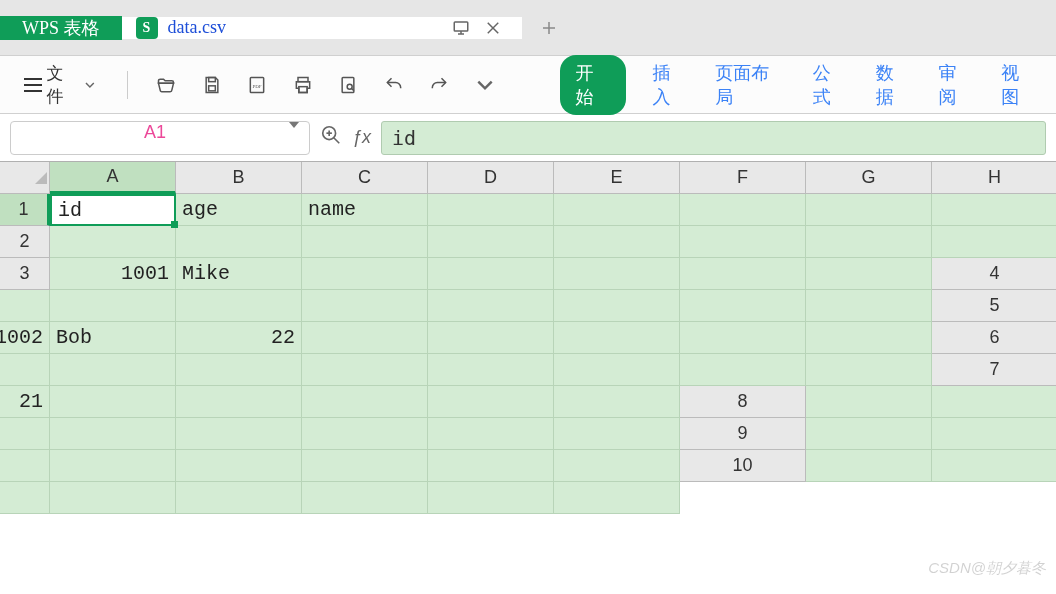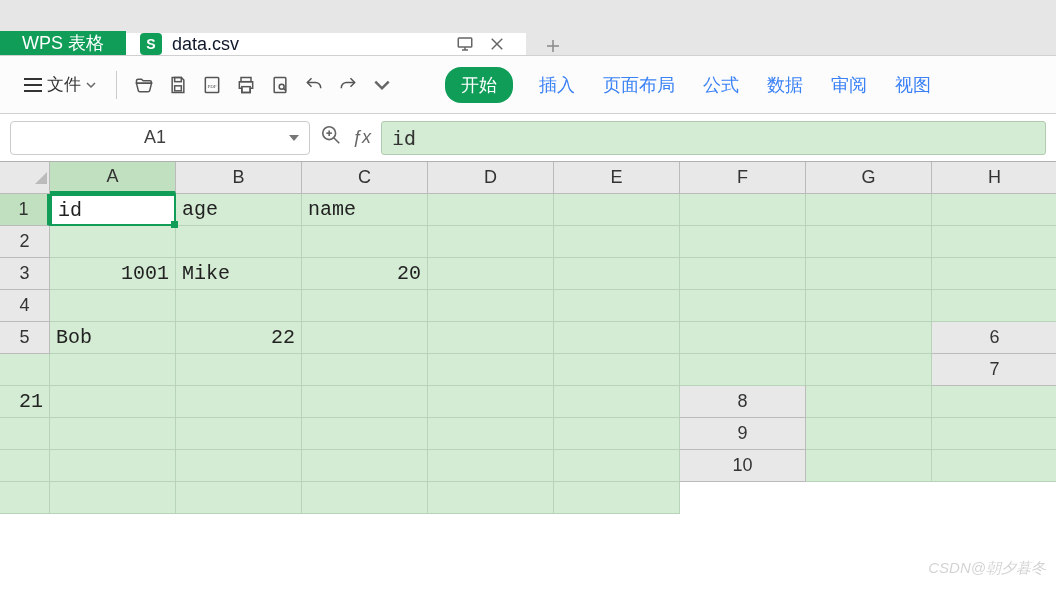--- a/index.html
+++ b/index.html
@@ -10,22 +10,23 @@
       width: 1056px;
       height: 594px;
       overflow: hidden;
       position: relative;
     }
     
     .titlebar {
       height: 56px;
       background: #e6e6e6;
       display: flex;
-      align-items: flex-end;
+      align-items: center;
       border-bottom: 1px solid #d0d0d0;
+      font-family: Liberation Serif, serif;
     }
     .app-tab {
       background: #0f9d58;
       color: #fff;
       display: flex;
       align-items: center;
       padding: 0 22px;
       font-size: 18px;
       font-weight: 400;
     }
@@ -45,21 +46,21 @@
       border-radius: 4px;
       display: flex;
       align-items: center;
       justify-content: center;
       color: #fff;
       font-size: 14px;
       font-weight: bold;
     }
     .file-tab-name {
       font-size: 18px;
-      color: #0f172a;
+      color: #1d4ed8;
       flex: 1;
     }
     .tab-controls {
       display: flex;
       gap: 14px;
       align-items: center;
     }
     .tab-ctrl-icon {
       width: 18px;
       height: 18px;
@@ -78,21 +79,21 @@
       cursor: pointer;
     }
 
     
     .toolbar {
       height: 58px;
       background: #fcfcfc;
       display: flex;
       align-items: center;
       padding: 0 18px;
-      gap: 8px;
+      gap: 20px;
       border-bottom: 1px solid #d0d0d0;
       font-family: Liberation Serif, serif;
     }
     .menu-btn {
       display: flex;
       align-items: center;
       gap: 5px;
       padding: 4px 6px;
       color: #333;
       font-size: 17px;
@@ -162,25 +163,24 @@
       border-bottom: 1px solid #b0b0b0;
       gap: 10px;
       background: #fff;
     }
     .name-box {
       width: 300px;
       height: 34px;
       border: 1px solid #ccc;
       border-radius: 4px;
       display: flex;
-      align-items: center;
       padding: 0 10px;
       justify-content: space-between;
       font-size: 18px;
-      color: #404040;
+      color: #ec4899;
     }
     .name-box-value { flex: 1; text-align: center; font-family: Arial, sans-serif; }
     .dropdown-caret {
       border-left: 5px solid transparent;
       border-right: 5px solid transparent;
       border-top: 6px solid #777;
       width: 0;
       height: 0;
     }
     .zoom-icon, .fx-icon {
@@ -443,36 +443,36 @@
     <div class="cell"></div>
     <div class="cell"></div>
     <div class="cell"></div>
     <div class="cell"></div>
     <div class="cell"></div>
     <div class="cell"></div>
     <div class="cell"></div>
     <div class="row-header">3</div>
     <div class="cell num">1001</div>
     <div class="cell">Mike</div>
-    <div class="cell num">20</div>
     <div class="cell"></div>
     <div class="cell"></div>
     <div class="cell"></div>
     <div class="cell"></div>
     <div class="cell"></div>
     <div class="row-header">4</div>
     <div class="cell"></div>
     <div class="cell"></div>
     <div class="cell"></div>
     <div class="cell"></div>
     <div class="cell"></div>
     <div class="cell"></div>
     <div class="cell"></div>
     <div class="cell"></div>
     <div class="row-header">5</div>
+    <div class="cell num">1002</div>
     <div class="cell">Bob</div>
     <div class="cell num">22</div>
     <div class="cell"></div>
     <div class="cell"></div>
     <div class="cell"></div>
     <div class="cell"></div>
     <div class="cell"></div>
     <div class="row-header">6</div>
     <div class="cell"></div>
     <div class="cell"></div>

